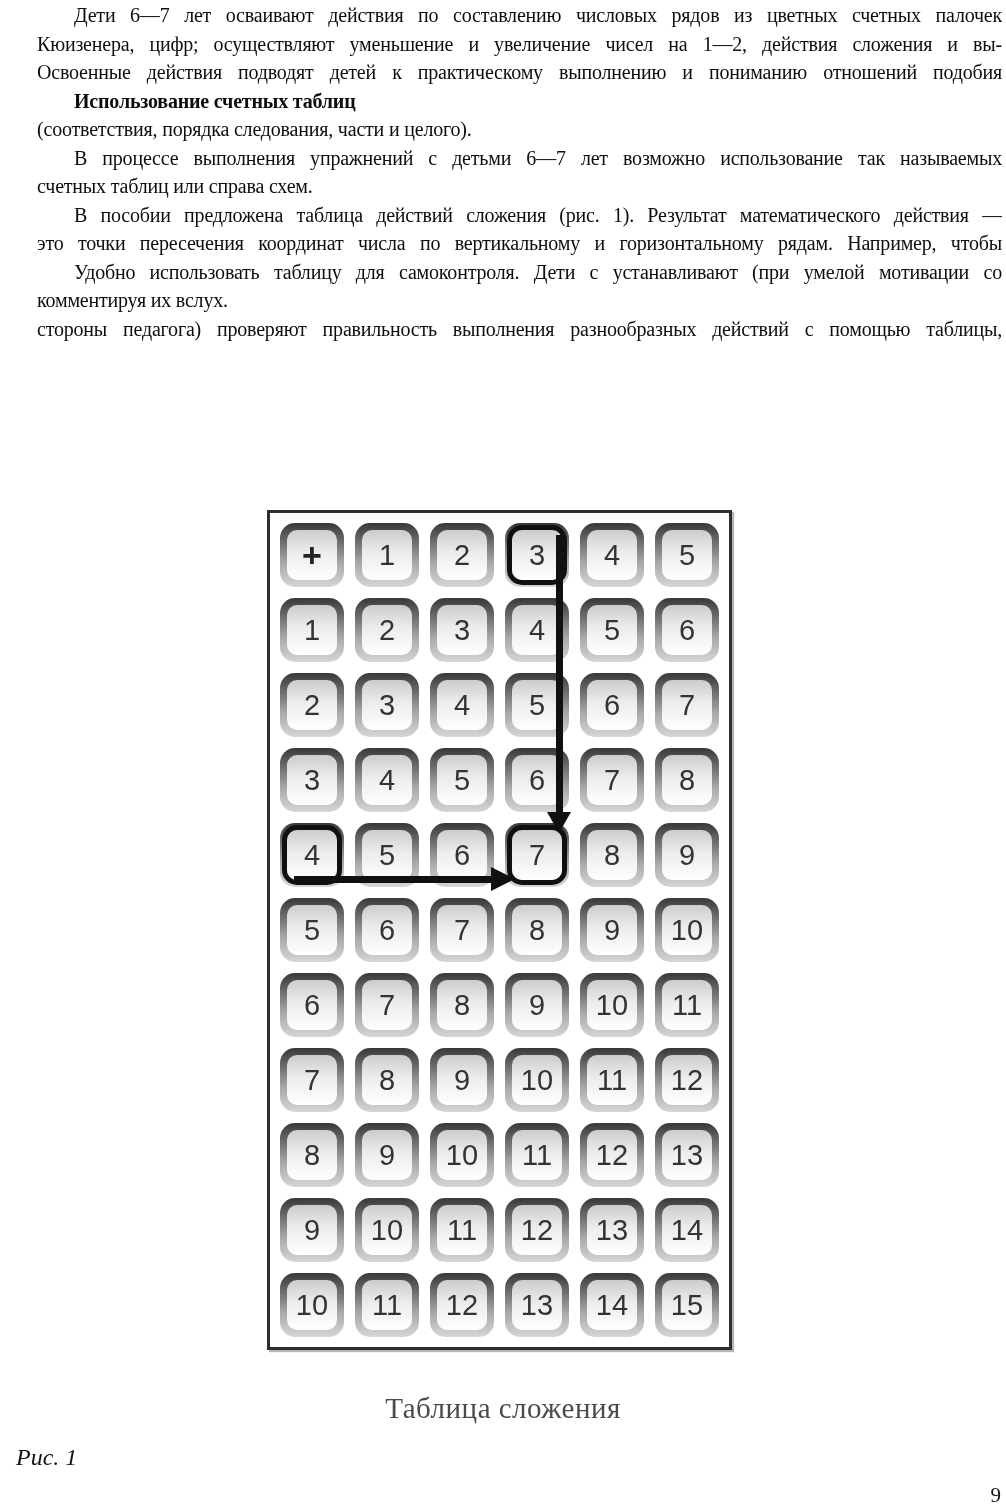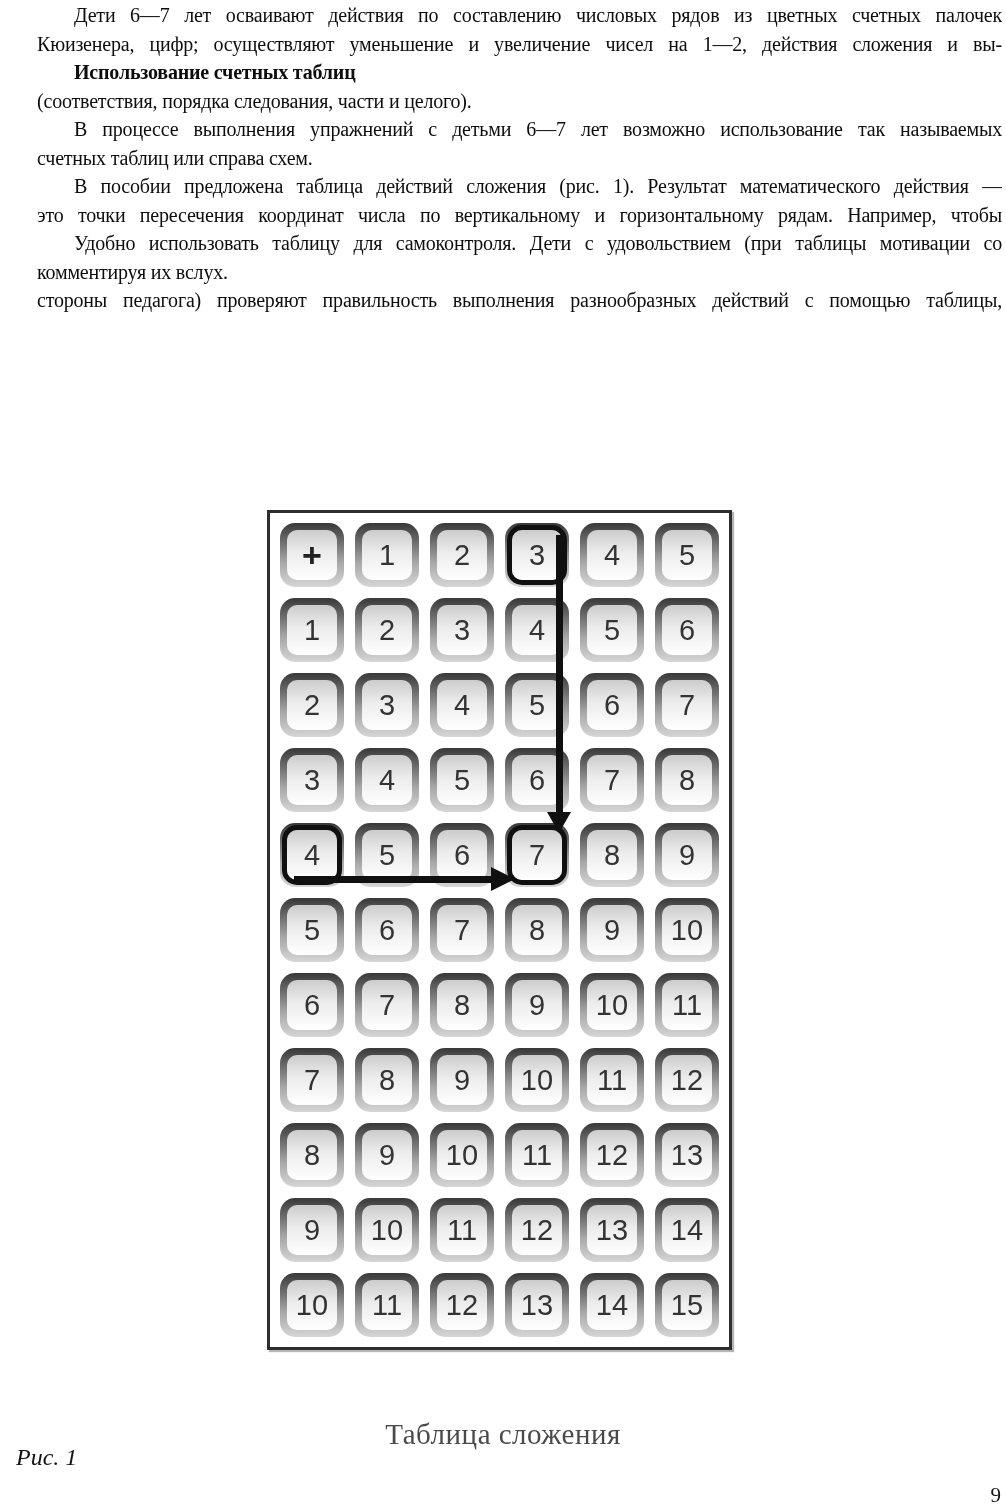--- a/index.html
+++ b/index.html
@@ -66,44 +66,44 @@
   .h-line { position:absolute; left:24px; top:363px; width:197px; height:7px; background:#101010; }
   .h-head { position:absolute; left:221px; top:354px; width:0; height:0;
             border-top:12px solid transparent; border-bottom:12px solid transparent;
             border-left:24px solid #101010; }
 
   
   .caption {
     position:absolute; top:1392px; left:0; width:100%;
     text-align:center; font-size:29px; color:#4a4a4a;
     letter-spacing:0.5px;
-    margin-top:26px;
   }
   .fig-label {
     position:absolute; top:1444px; left:16px; width:100%;
     text-align:left; font-size:24px; color:#141414;font-style:italic;
   }
   .page-num {
     position:absolute; top:1483px; right:5px;
     font-size:21px; color:#141414;
   }
 </style>
 </head>
 <body>
 
 <div class="textblock">
   <div class="line j ind">Дети 6—7 лет осваивают действия по составлению числовых рядов из цветных счетных палочек</div>
   <div class="line j">Кюизенера, цифр; осуществляют уменьшение и увеличение чисел на 1—2, действия сложения и вы-</div>
+  <div class="line j">Освоенные действия подводят детей к практическому выполнению и пониманию отношений подобия</div>
   <div class="line heading ind">Использование счетных таблиц</div>
   <div class="line left">(соответствия, порядка следования, части и целого).</div>
   <div class="line j ind">В процессе выполнения упражнений с детьми 6—7 лет возможно использование так называемых</div>
   <div class="line left">счетных таблиц или справа схем.</div>
   <div class="line j ind">В пособии предложена таблица действий сложения (рис. 1). Результат математического действия —</div>
   <div class="line j">это точки пересечения координат числа по вертикальному и горизонтальному рядам. Например, чтобы</div>
-  <div class="line j ind">Удобно использовать таблицу для самоконтроля. Дети с удовольствием (при таблицы мотивации со</div>
+  <div class="line j ind">Удобно использовать таблицу для самоконтроля. Дети с устанавливают (при умелой мотивации со</div>
   <div class="line left">комментируя их вслух.</div>
   <div class="line j">стороны педагога) проверяют правильность выполнения разнообразных действий с помощью таблицы,</div>
 </div>
 
 <div class="figure-frame">
   <div class="grid">
       <div class="btn">
         <div class="face op">+</div>
       </div>
       <div class="btn">

